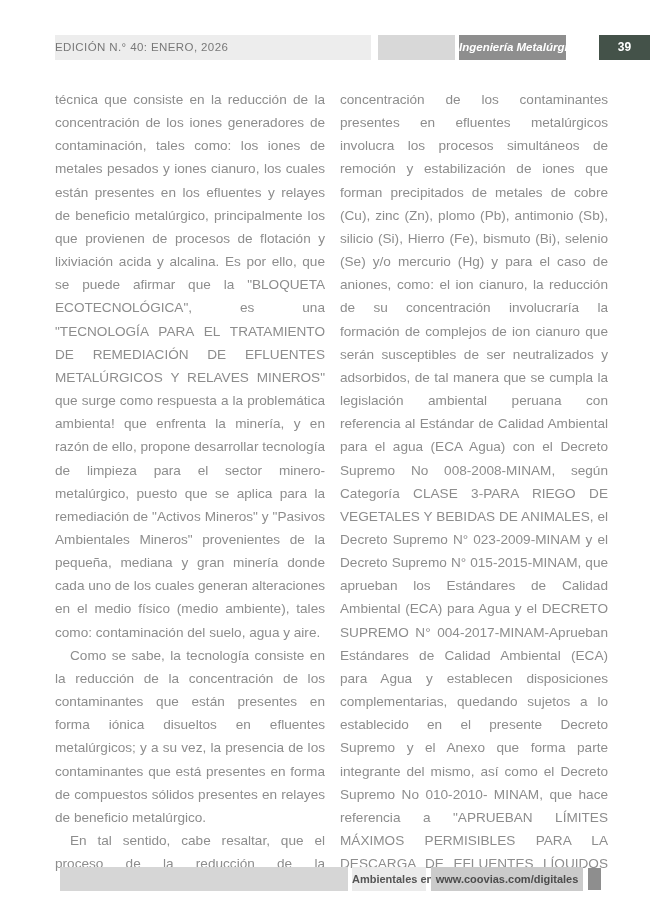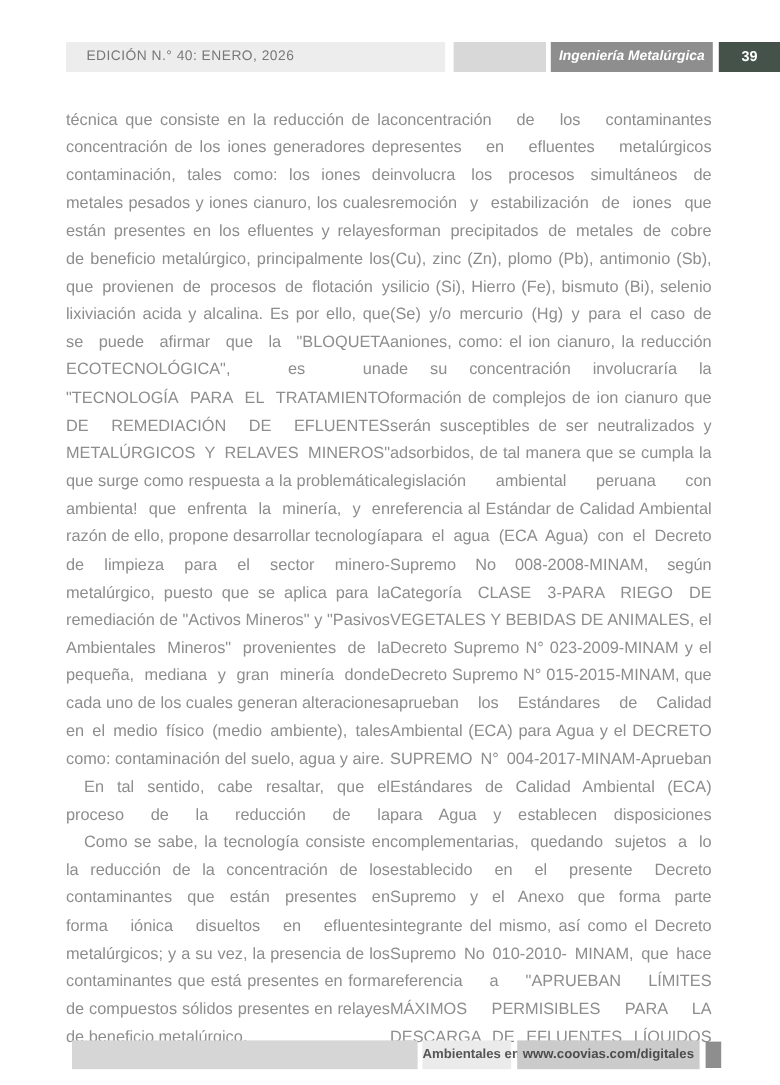--- a/index.html
+++ b/index.html
@@ -10,44 +10,44 @@
     position: relative;
     overflow: hidden;
   }
   .page { position: absolute; inset: 0; background: #fff; }
 
   
   .edition-bar {
     position: absolute; left: 55px; top: 35px; width: 316px; height: 25px;
     background: #ededed; color: #787878;
     font-size: 11.5px; letter-spacing: 0.4px;
-    line-height: 25px; padding-left: 17px; box-sizing: border-box;
+    line-height: 25px; box-sizing: border-box;
     white-space: nowrap;
   }
   .header-divider-box {
     position: absolute; left: 378px; top: 35px; width: 77px; height: 25px;
     background: #d8d8d8;
   }
   .section-badge {
-    position: absolute; left: 459px; top: 35px; width: 135px; height: 25px;
+    position: absolute; left: 459px; top: 35px; width: 107px; height: 25px;
     background: #8e8e8e; color: #ffffff;
     font-size: 11.5px; font-weight: bold; font-style: italic;
     line-height: 25px; text-align: center; white-space: nowrap;
   }
   .page-number-badge {
     position: absolute; left: 599px; top: 35px; width: 51px; height: 25px;
     background: #445249; color: #ffffff;
     font-size: 12px; font-weight: bold;
     line-height: 25px; text-align: center;
   }
 
   
   .columns {
     position: absolute; left: 55px; top: 88px; width: 553px; height: 786px;
-    display: flex; 
+    display: flex; gap: 15px;
   }
   .col { height: 786px; overflow: hidden; }
   .col-left  { width: 270px; }
   .col-right { width: 268px; }
   .para {
     margin: 0;
     font-size: 13.6px; line-height: 23.15px;
     color: #8d8d8d;
     text-align: justify;
   }
@@ -88,22 +88,22 @@
   <div class="section-badge">
     <span>Ingeniería Metalúrgica</span>
   </div>
   <div class="page-number-badge">
     <span>39</span>
   </div>
 
   <div class="columns">
     <div class="col col-left">
       <p class="para">técnica que consiste en la reducción de la concentración de los iones generadores de contaminación, tales como: los iones de metales pesados y iones cianuro, los cuales están presentes en los efluentes y relayes de beneficio metalúrgico, principalmente los que provienen de procesos de flotación y lixiviación acida y alcalina. Es por ello, que se puede afirmar que la "BLOQUETA ECOTECNOLÓGICA", es una "TECNOLOGÍA PARA EL TRATAMIENTO DE REMEDIACIÓN DE EFLUENTES METALÚRGICOS Y RELAVES MINEROS" que surge como respuesta a la problemática ambienta! que enfrenta la minería, y en razón de ello, propone desarrollar tecnología de limpieza para el sector minero-metalúrgico, puesto que se aplica para la remediación de "Activos Mineros" y "Pasivos Ambientales Mineros" provenientes de la pequeña, mediana y gran minería donde cada uno de los cuales generan alteraciones en el medio físico (medio ambiente), tales como: contaminación del suelo, agua y aire.</p>
+      <p class="para indent">Como se sabe, la tecnología consiste en la reducción de la concentración de los contaminantes que están presentes en forma iónica disueltos en efluentes metalúrgicos; y a su vez, la presencia de los contaminantes que está presentes en forma de compuestos sólidos presentes en relayes de beneficio metalúrgico.</p>
       <p class="para indent stretch-last">En tal sentido, cabe resaltar, que el proceso de la reducción de la</p>
-      <p class="para indent">Como se sabe, la tecnología consiste en la reducción de la concentración de los contaminantes que están presentes en forma iónica disueltos en efluentes metalúrgicos; y a su vez, la presencia de los contaminantes que está presentes en forma de compuestos sólidos presentes en relayes de beneficio metalúrgico.</p>
     </div>
     <div class="col col-right">
       <p class="para stretch-last">concentración de los contaminantes presentes en efluentes metalúrgicos involucra los procesos simultáneos de remoción y estabilización de iones que forman precipitados de metales de cobre (Cu), zinc (Zn), plomo (Pb), antimonio (Sb), silicio (Si), Hierro (Fe), bismuto (Bi), selenio (Se) y/o mercurio (Hg) y para el caso de aniones, como: el ion cianuro, la reducción de su concentración involucraría la formación de complejos de ion cianuro que serán susceptibles de ser neutralizados y adsorbidos, de tal manera que se cumpla la legislación ambiental peruana con referencia al Estándar de Calidad Ambiental para el agua (ECA Agua) con el Decreto Supremo No 008-2008-MINAM, según Categoría CLASE 3-PARA RIEGO DE VEGETALES Y BEBIDAS DE ANIMALES, el Decreto Supremo N° 023-2009-MINAM y el Decreto Supremo N° 015-2015-MINAM, que aprueban los Estándares de Calidad Ambiental (ECA) para Agua y el DECRETO SUPREMO N° 004-2017-MINAM-Aprueban Estándares de Calidad Ambiental (ECA) para Agua y establecen disposiciones complementarias, quedando sujetos a lo establecido en el presente Decreto Supremo y el Anexo que forma parte integrante del mismo, así como el Decreto Supremo No 010-2010- MINAM, que hace referencia a "APRUEBAN LÍMITES MÁXIMOS PERMISIBLES PARA LA DESCARGA DE EFLUENTES LÍQUIDOS DE ACTIVIDADES</p>
     </div>
   </div>
 
   <div class="footer-bar"></div>
   <div class="available-box">
     <span>Ambientales en</span>
   </div>

